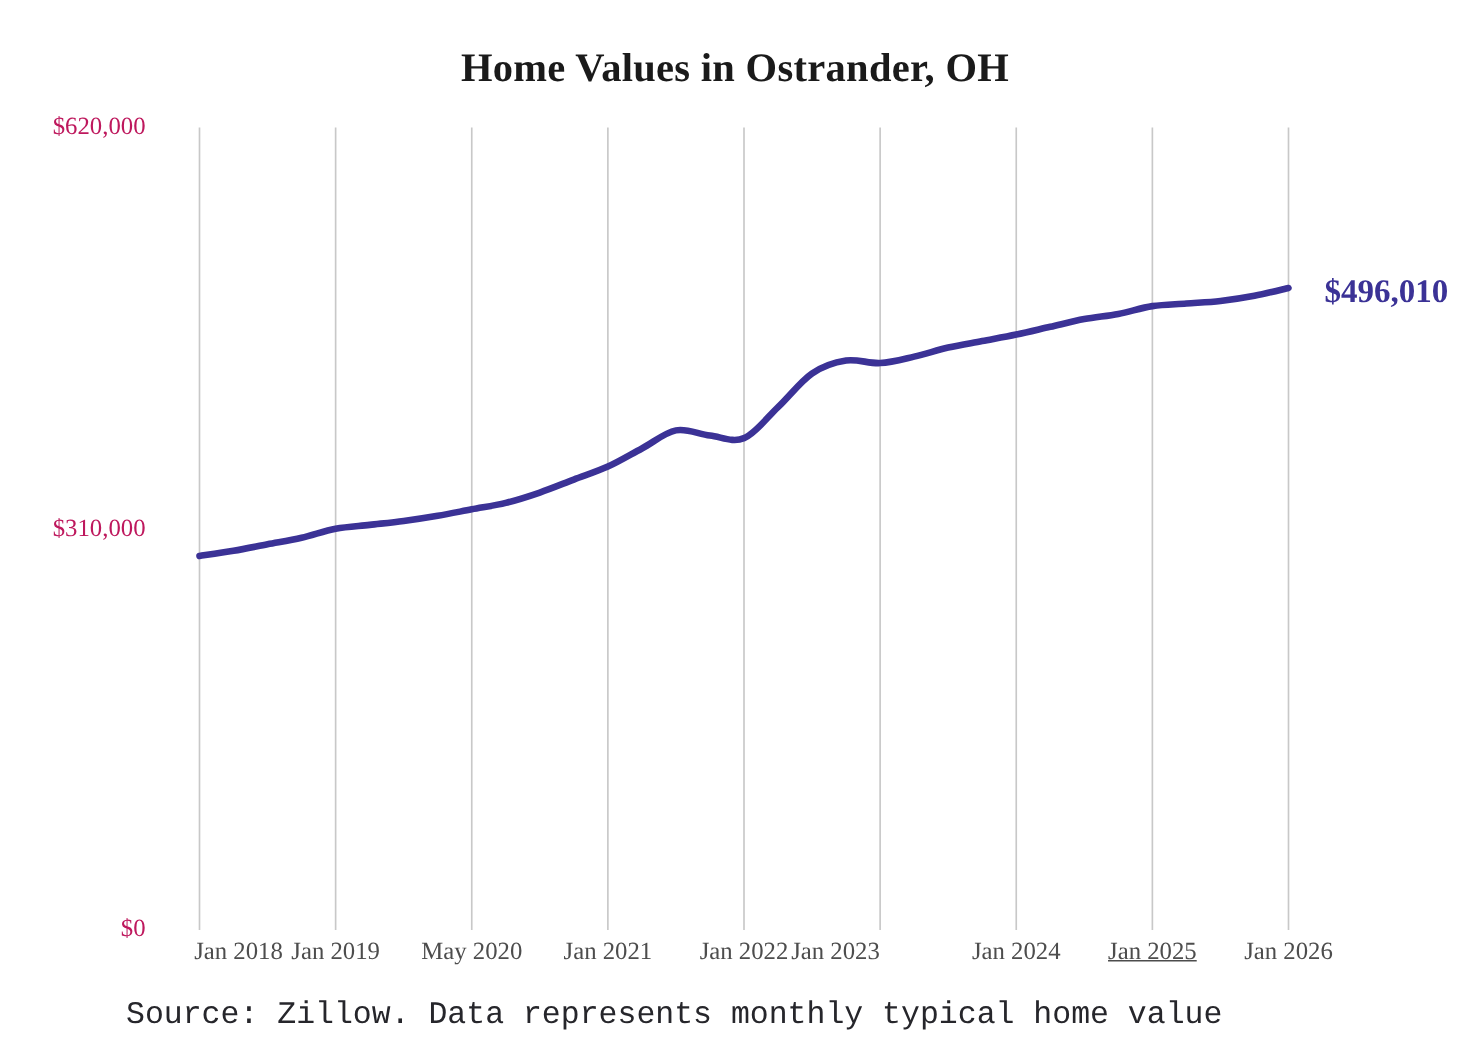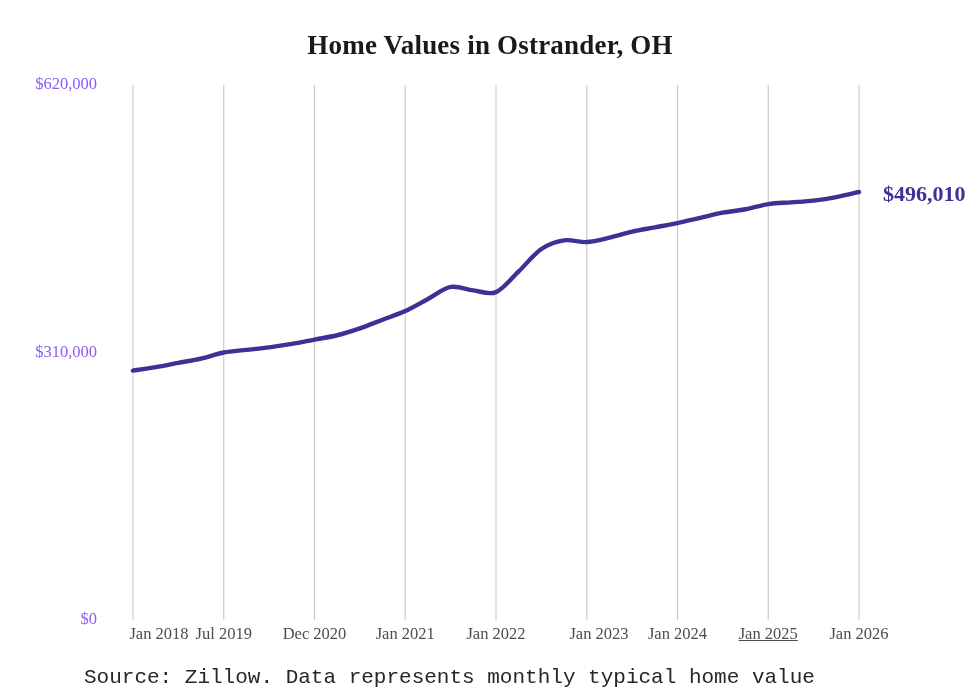--- a/index.html
+++ b/index.html
@@ -32,21 +32,21 @@
     font-weight: bold;
     color: #1a1a1a;
     letter-spacing: 0.2px;
     font-family: "Liberation Serif", "DejaVu Serif", serif;
   }
   .y-tick-label {
     position: absolute;
     width: 97px;
     text-align: right;
     font-size: 16.5px;
-    color: #8b5cf6;
+    color: #be185d;
     font-family: "Liberation Serif", "DejaVu Serif", serif;
     white-space: nowrap;
   }
   .x-tick-label {
     position: absolute;
     font-size: 16.5px;
     color: #4d4d4d;
     font-family: "Liberation Serif", "DejaVu Serif", serif;
     text-align: center;
     white-space: nowrap;
@@ -97,25 +97,25 @@
     <path id="value-line" fill="none" stroke="#3b3296" stroke-width="4.4" stroke-linecap="round" stroke-linejoin="round" d="M 133.00 370.62 C 136.78 370.05, 148.13 368.46, 155.69 367.17 C 163.25 365.87, 170.81 364.29, 178.38 362.85 C 185.94 361.42, 193.50 360.27, 201.06 358.54 C 208.63 356.81, 216.19 353.94, 223.75 352.50 C 231.31 351.06, 238.88 350.77, 246.44 349.91 C 254.00 349.05, 261.56 348.33, 269.13 347.32 C 276.69 346.32, 284.25 345.17, 291.81 343.87 C 299.38 342.58, 306.94 340.99, 314.50 339.56 C 322.06 338.12, 329.63 337.11, 337.19 335.24 C 344.75 333.37, 352.31 330.93, 359.88 328.34 C 367.44 325.75, 375.00 322.59, 382.56 319.71 C 390.13 316.83, 397.69 314.53, 405.25 311.08 C 412.81 307.63, 420.38 303.03, 427.94 299.00 C 435.50 294.97, 443.06 288.36, 450.63 286.92 C 458.19 285.48, 465.75 289.51, 473.31 290.37 C 480.88 291.23, 488.44 295.26, 496.00 292.10 C 503.56 288.93, 511.13 278.58, 518.69 271.39 C 526.25 264.20, 533.81 254.13, 541.38 248.95 C 548.94 243.77, 556.50 241.47, 564.06 240.32 C 571.63 239.17, 579.19 242.48, 586.75 242.05 C 594.31 241.62, 601.88 239.46, 609.44 237.73 C 617.00 236.01, 624.56 233.42, 632.13 231.69 C 639.69 229.97, 647.25 228.82, 654.81 227.38 C 662.38 225.94, 669.94 224.65, 677.50 223.06 C 685.06 221.48, 692.63 219.61, 700.19 217.89 C 707.75 216.16, 715.31 214.15, 722.88 212.71 C 730.44 211.27, 738.00 210.70, 745.56 209.26 C 753.13 207.82, 760.69 205.23, 768.25 204.08 C 775.81 202.93, 783.38 202.93, 790.94 202.35 C 798.50 201.78, 806.06 201.49, 813.63 200.63 C 821.19 199.77, 828.75 198.62, 836.31 197.18 C 843.88 195.74, 855.22 192.86, 859.00 191.99"></path>
   </svg>
 
   <div id="y-labels">
       <div class="y-tick-label" style="left: 0px; top: 609px;">$0</div>
       <div class="y-tick-label" style="left: 0px; top: 341.5px;">$310,000</div>
       <div class="y-tick-label" style="left: 0px; top: 74px;">$620,000</div>
     </div>
   <div id="x-labels">
       <div class="x-tick-label" style="left: 133px; top: 624px; margin-left: 26px;">Jan 2018</div>
-      <div class="x-tick-label" style="left: 223.75px; top: 624px;">Jul 2019</div>
-      <div class="x-tick-label" style="left: 314.5px; top: 624px;">Dec 2020</div>
+      <div class="x-tick-label" style="left: 223.75px; top: 624px;">Jan 2019</div>
+      <div class="x-tick-label" style="left: 314.5px; top: 624px;">May 2020</div>
       <div class="x-tick-label" style="left: 405.25px; top: 624px; text-align: center;">Jan 2021</div>
       <div class="x-tick-label" style="left: 496px; top: 624px;">Jan 2022</div>
-      <div class="x-tick-label" style="left: 599px; top: 624px;">Jan 2023</div>
+      <div class="x-tick-label" style="left: 557px; top: 624px;">Jan 2023</div>
       <div class="x-tick-label" style="left: 677.5px; top: 624px;">Jan 2024</div>
       <div class="x-tick-label" style="left: 768.25px; top: 624px; text-decoration: underline;">Jan 2025</div>
       <div class="x-tick-label" style="left: 859px; top: 624px;">Jan 2026</div>
     </div>
 
   <div id="end-value-label" style="left: 883px; top: 180.991px; color: rgb(59, 50, 150);">$496,010</div>
 
   <div id="source-note">Source: Zillow. Data represents monthly typical home value</div>
 
 </div>

